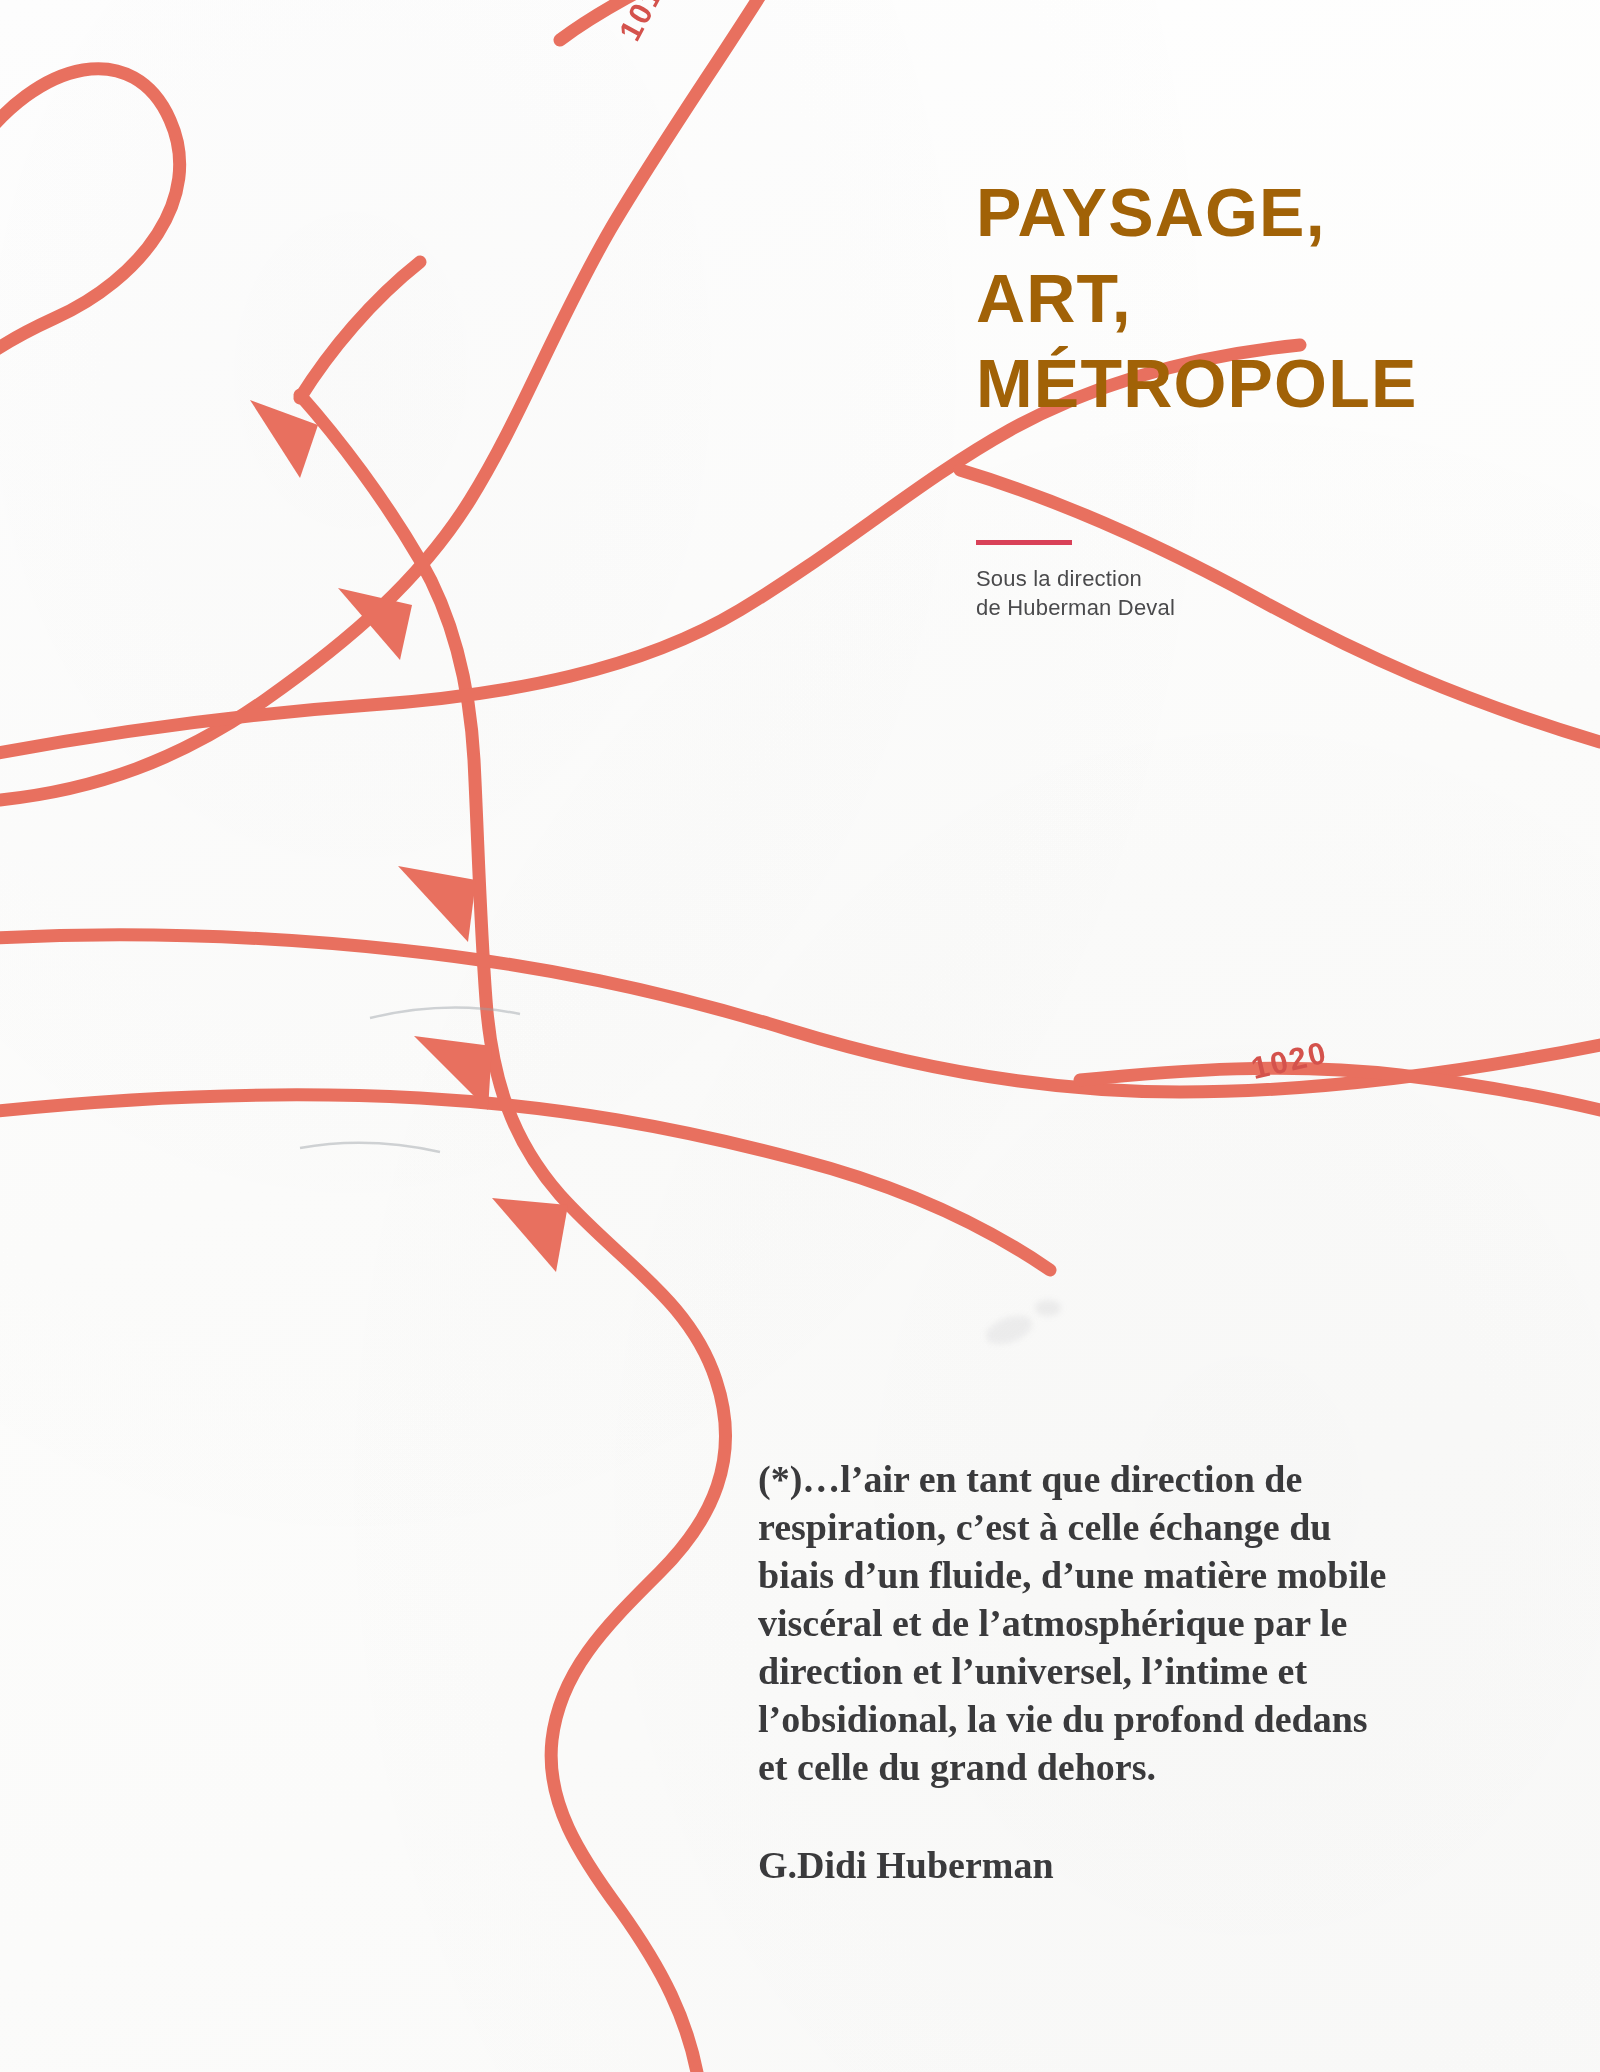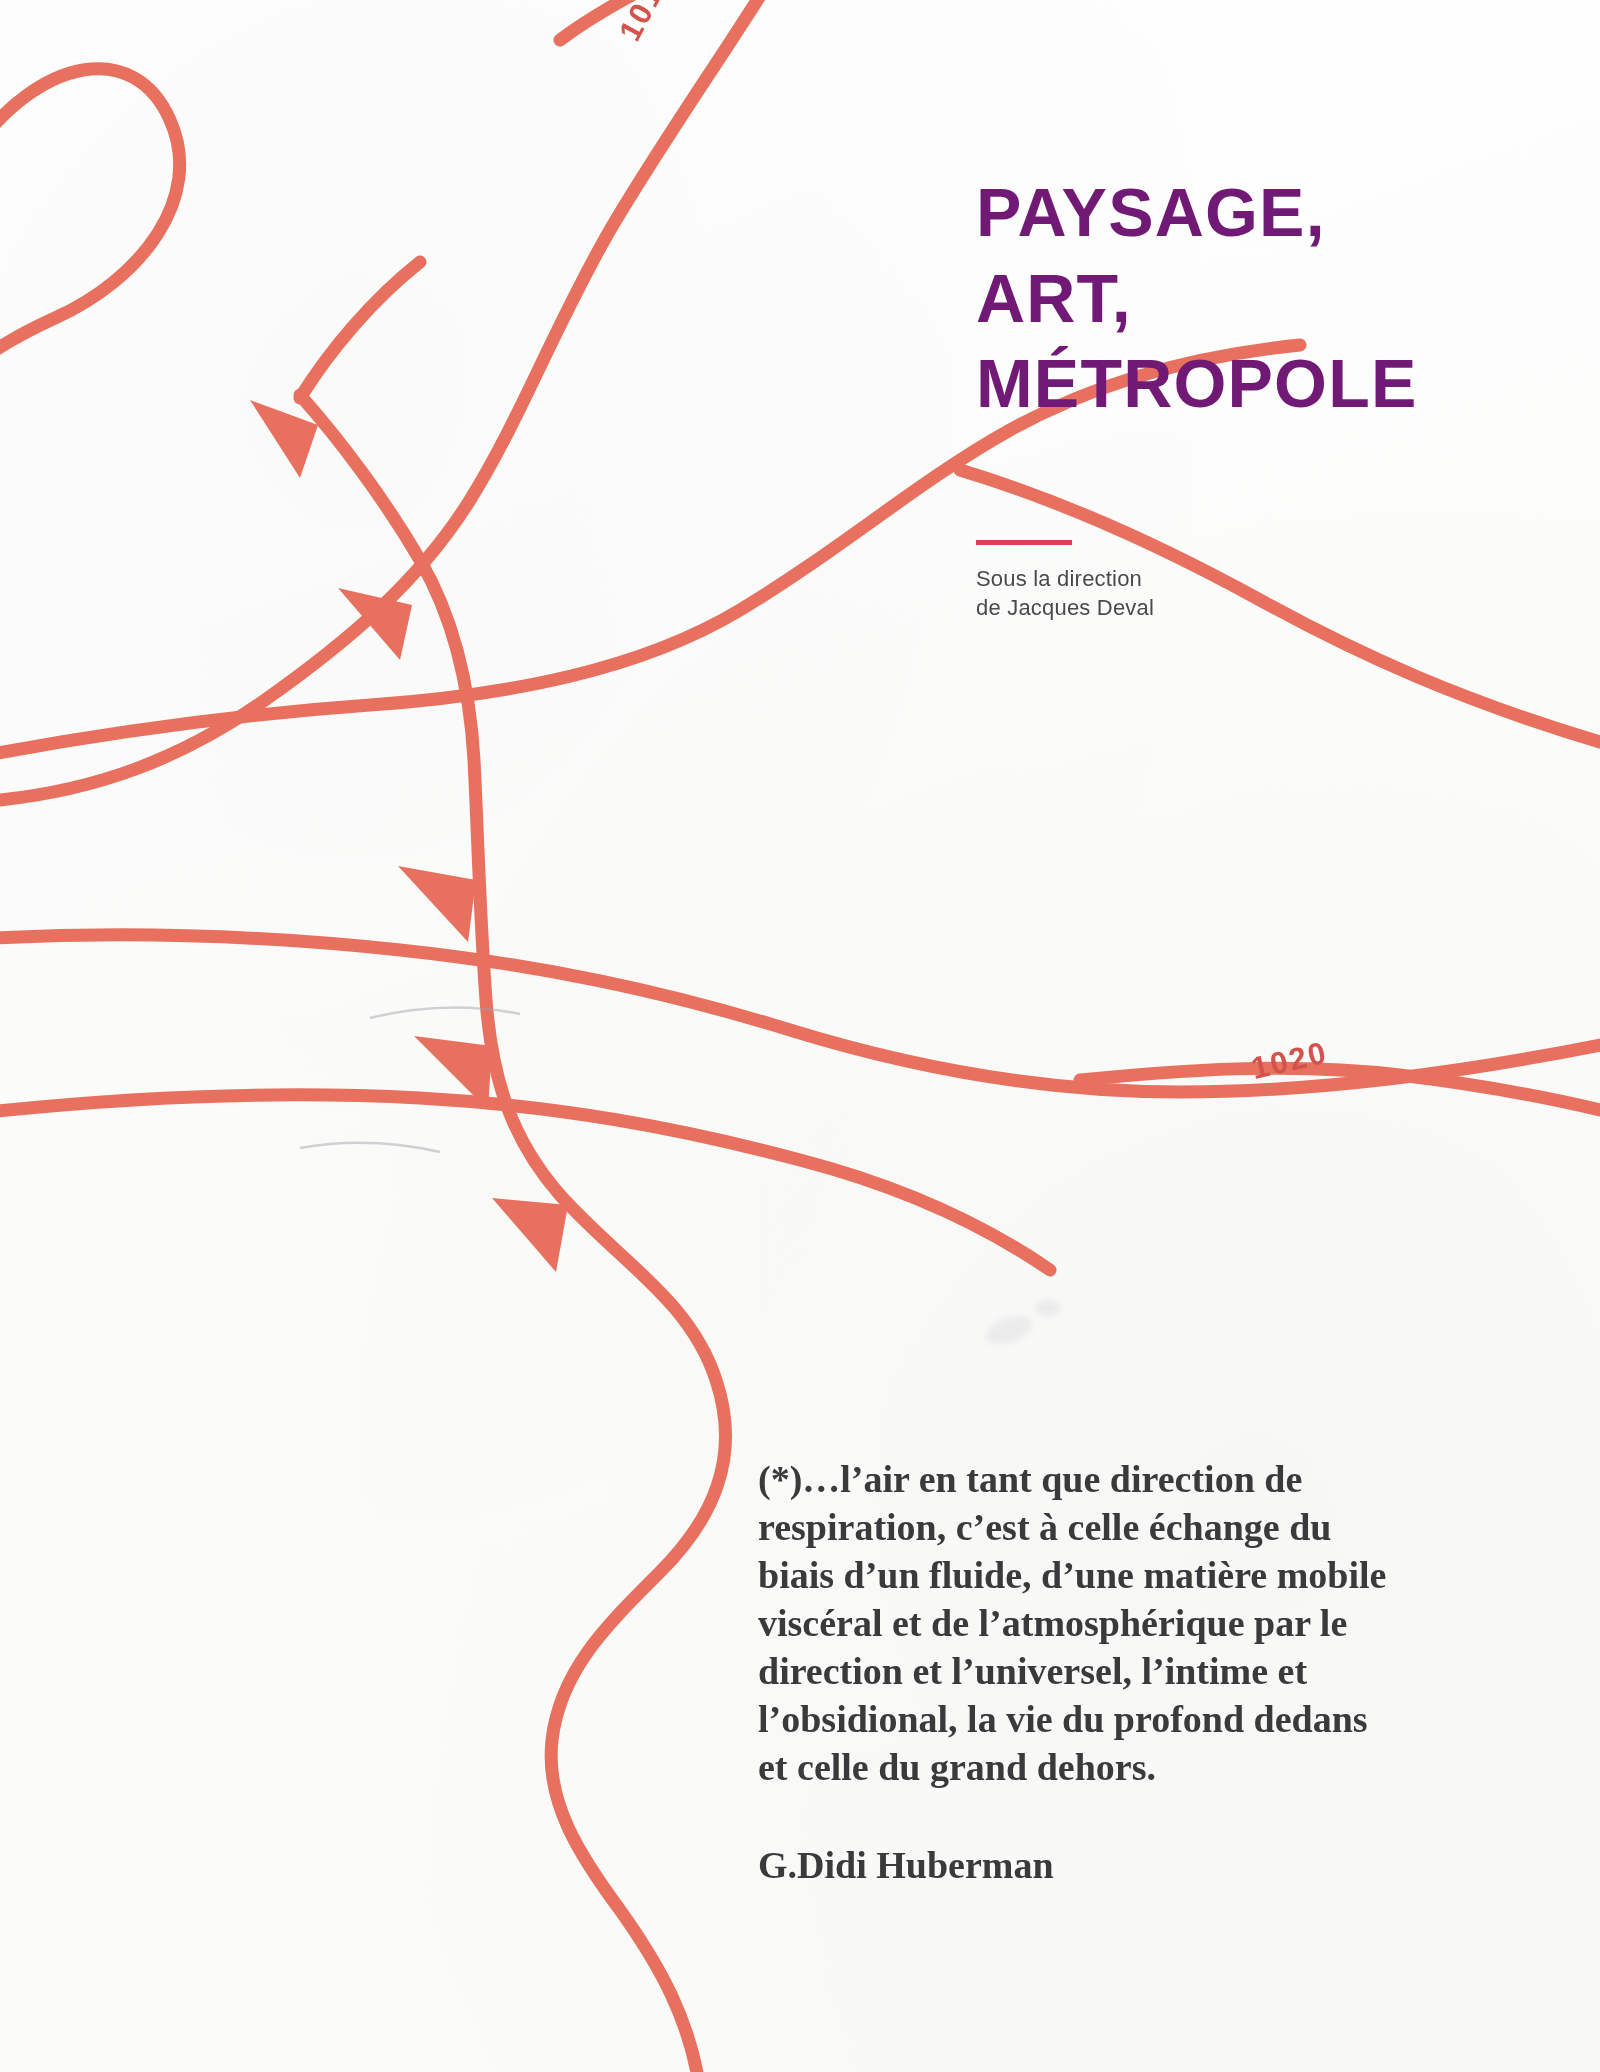--- a/index.html
+++ b/index.html
@@ -40,21 +40,21 @@
     left: 976px;
     top: 170px;
     width: 600px;
   }
   .title-line {
     font-family: "Liberation Sans", sans-serif;
     font-weight: bold;
     font-size: 68px;
     line-height: 1.26;
     letter-spacing: 1.2px;
-    color: #701a75;
+    color: #a16207;
     white-space: nowrap;
   }
 
   #credit-block {
     position: absolute;
     left: 976px;
     top: 540px;
     width: 420px;
   }
   #credit-rule {
@@ -199,21 +199,21 @@
 
   <div id="title-block">
     <div class="title-line">PAYSAGE,</div>
     <div class="title-line">ART,</div>
     <div class="title-line">MÉTROPOLE</div>
   </div>
 
   <div id="credit-block">
     <div id="credit-rule"></div>
     <div class="credit-line">Sous la direction</div>
-    <div class="credit-line">de Jacques Deval</div>
+    <div class="credit-line">de Huberman Deval</div>
   </div>
 
   <div id="quote-block">
     <div class="quote-line">(*)…l’air en tant que direction de</div>
     <div class="quote-line">respiration, c’est à celle échange du</div>
     <div class="quote-line">biais d’un fluide, d’une matière mobile</div>
     <div class="quote-line">viscéral et de l’atmosphérique par le</div>
     <div class="quote-line">direction et l’universel, l’intime et</div>
     <div class="quote-line">l’obsidional, la vie du profond dedans</div>
     <div class="quote-line">et celle du grand dehors.</div>

